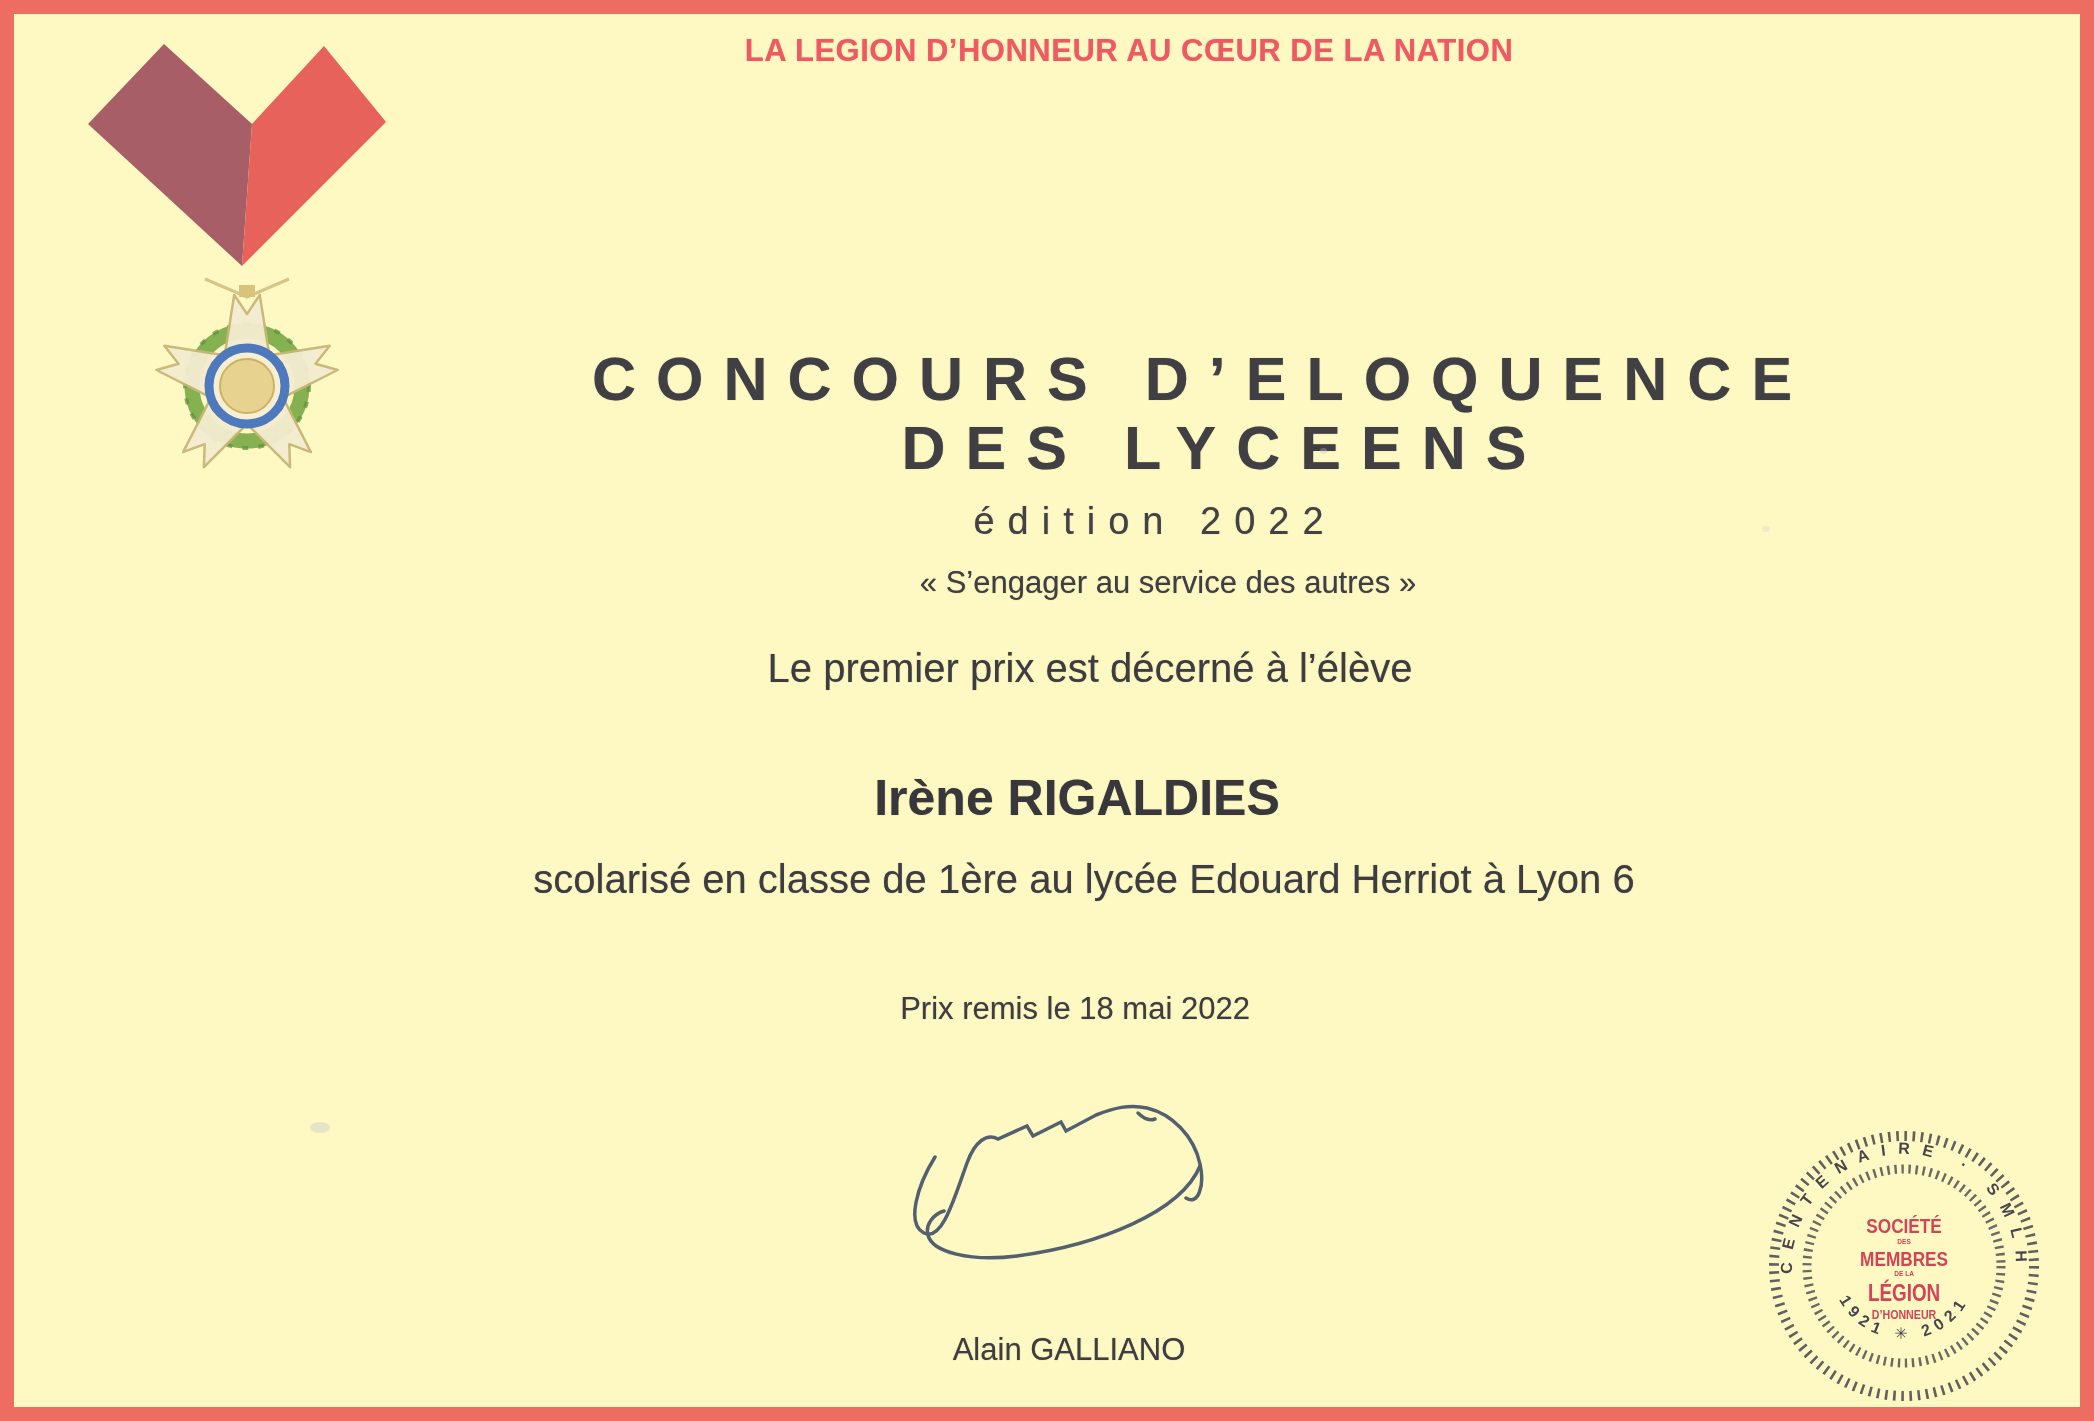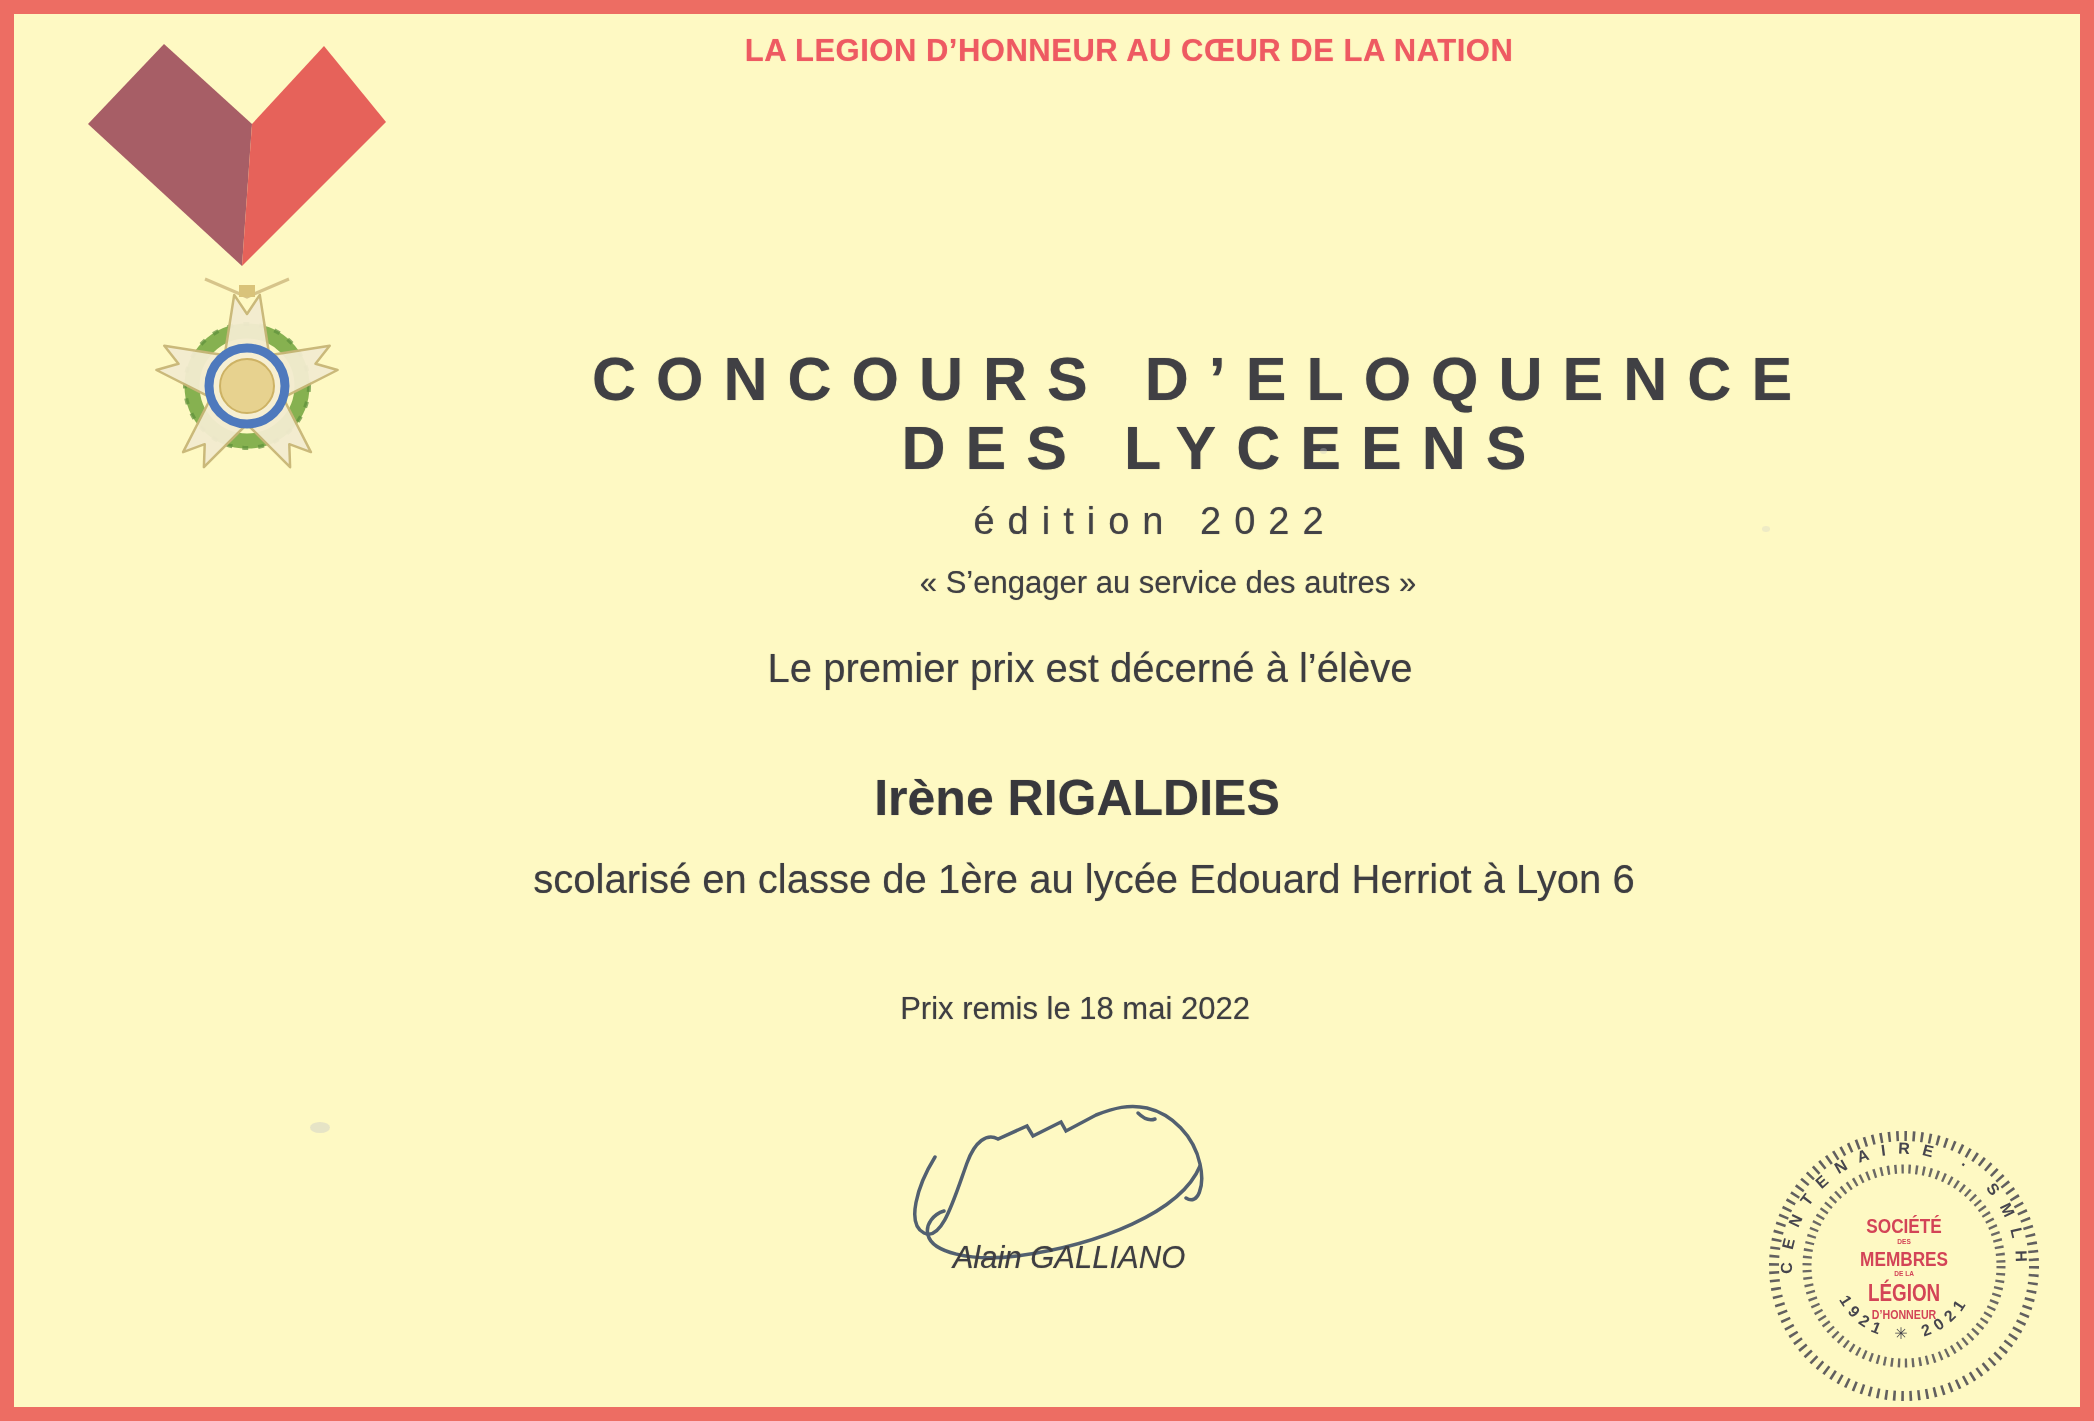--- a/index.html
+++ b/index.html
@@ -71,21 +71,21 @@
   <div class="line small-line" style="left:1061px;top:979px;">Prix remis le 18 mai 2022</div>
 
   <svg style="left:880px;top:1085px;" width="330" height="175" viewBox="880 1085 330 175">
     <g fill="none" stroke="#44546a" stroke-width="3.5" stroke-linecap="round" opacity=".92">
       <path d="M 1124 1099 q 9 9 17 6"></path>
       <path d="M 921 1143 C 903 1172 892 1210 910 1219 C 928 1228 940 1185 953 1149 C 961 1127 973 1119 984 1125 L 1013 1112 L 1019 1122 L 1047 1108 L 1052 1117 L 1082 1101 C 1100 1094 1115 1090 1133 1094 C 1158 1100 1180 1122 1186 1150 C 1191 1172 1184 1192 1172 1184"></path>
       <path d="M 1186 1152 C 1167 1198 1085 1231 1003 1242 C 956 1248 918 1238 914 1221 C 911 1210 920 1200 930 1197"></path>
     </g>
   </svg>
 
-  <div class="line small-line" style="left:1055px;top:1228px;font-style:italic;">Alain GALLIANO</div>
+  <div class="line small-line" style="left:1055px;top:1320px;">Alain GALLIANO</div>
 
   <svg style="left:1740px;top:1102px;" width="300" height="300" viewBox="0 0 300 300">
     <circle cx="150" cy="150" r="130" fill="none" stroke="#46454d" stroke-width="10" stroke-dasharray="2.6 5.57" opacity=".85"></circle>
     <circle cx="150" cy="150" r="97" fill="none" stroke="#46454d" stroke-width="9" stroke-dasharray="2.4 4.69" opacity=".8"></circle>
     <defs>
       <path id="arcTop" d="M 48.5 197.3 A 112 112 0 1 1 251.5 197.3"></path>
       <path id="arcBottom" d="M 78.1 162.7 A 73 73 0 0 0 221.9 162.7"></path>
     </defs>
     <text class="stamp-arc" font-size="16" letter-spacing="12">
       <textPath href="#arcTop" startOffset="50%" text-anchor="middle">CENTENAIRE · SMLH</textPath>

